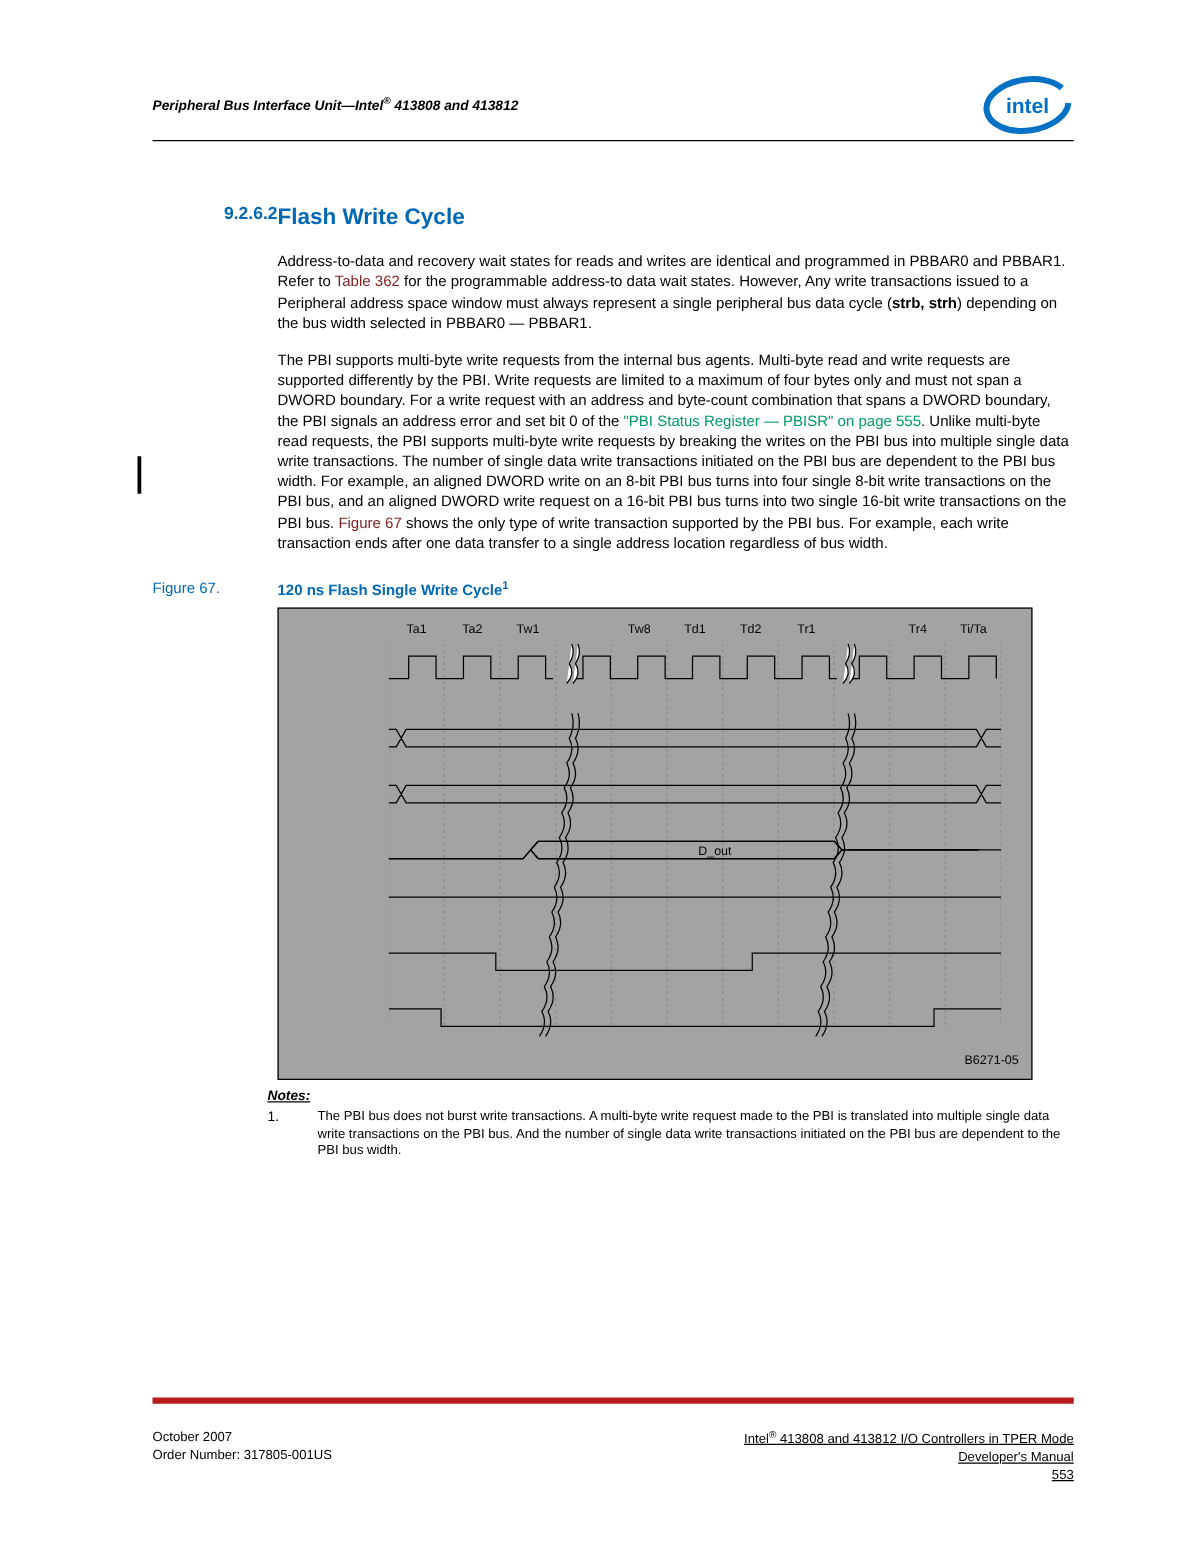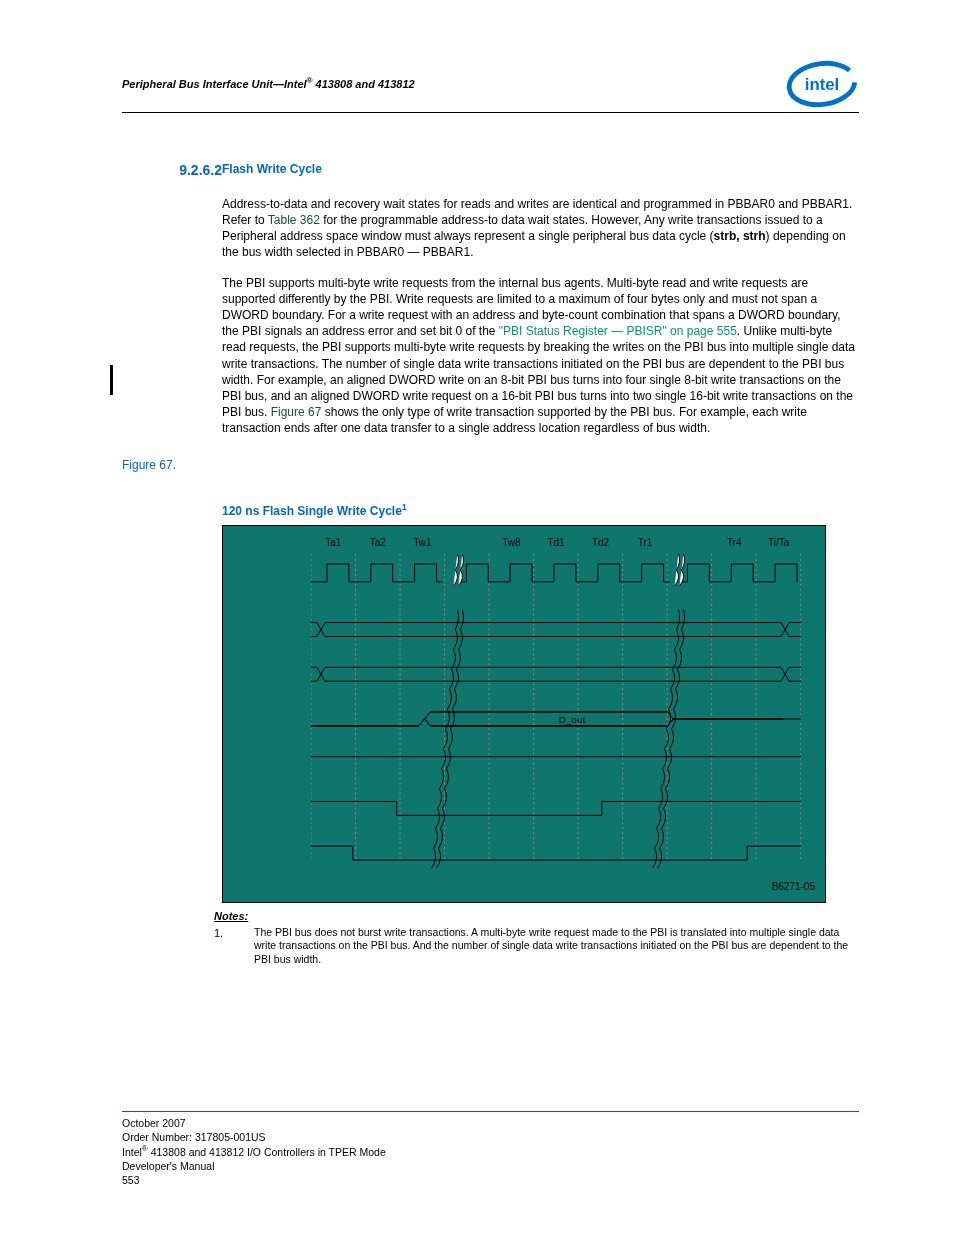--- a/index.html
+++ b/index.html
@@ -26,38 +26,38 @@
     font-size: 11px;
   }
   .running-head sup { font-size: 8px; }
   .hr { border: none; border-top: 1px solid #000; margin-bottom: 48px; }
   .logo { width: 74px; height: 48px; }
   .section-row { display: flex; margin-bottom: 16px; }
   .sec-num {
     width: 100px; flex-shrink: 0;
     color: #0068b5; font-weight: bold; font-size: 14px; text-align: right;
   }
-  .sec-title { color: #0068b5; font-weight: bold; font-size: 12px; }
+  .sec-title { color: #0068b5; font-weight: bold; font-size: 18px; }
   .body-col { margin-left: 100px; }
   p.body { margin-bottom: 14px; text-align: left; }
-  .blue-link { color: #14532d; }
+  .blue-link { color: #7f1d1d; }
   .green-link { color: #009966; }
   .figure-row { display: flex; margin-top: 20px; margin-bottom: 6px; }
   .fig-label {
     width: 100px; flex-shrink: 0;
     color: #0068b5; font-weight: normal; font-size: 12px;
   }
-  .fig-title { color: #0068b5; font-weight: bold; font-size: 12px; margin-top: 44px; }
+  .fig-title { color: #0068b5; font-weight: bold; font-size: 12px; }
   .fig-title sup { font-size: 9px; }
   .diagram-wrap { margin-left: 100px; }
   .diagram-box {
     border: 1px solid #000;
     width: 604px; height: 378px;
     position: relative;
-    background: #0f766e;
+    background: #a3a3a3;
   }
   .timing-label-col {
     position: absolute; left: 0; top: 28px; width: 78px; bottom: 0;
   }
   .sig-name {
     position: absolute; right: 6px;
     font-size: 10px; font-weight: bold; white-space: nowrap;
   }
   .tcol-row {
     position: absolute; top: 10px; left: 88px; right: 24px;
@@ -71,26 +71,25 @@
     position: absolute; right: 10px; bottom: 8px;
     font-size: 10px;
   }
   .notes { margin-left: 92px; margin-top: 6px; font-size: 11px; }
   .notes-h { font-style: italic; font-weight: bold; text-decoration: underline; }
   .note-row { display: flex; margin-top: 2px; }
   .note-num { width: 40px; flex-shrink: 0; }
   .note-txt { font-size: 10.5px; line-height: 1.3; }
   .footer {
     position: absolute; bottom: 48px; left: 122px; right: 95px;
-    border-top: 1px solid #b91c1c; padding-top: 4px;
+    border-top: 5px solid #b91c1c; padding-top: 20px;
     display: flex; justify-content: space-between;
     font-size: 10.5px;
-    flex-direction: column;
-  }
-  .footer-right { text-align: left; }
+  }
+  .footer-right { text-align: right; text-decoration: underline; }
   .footer sup { font-size: 8px; }
   .change-bar {
     position: absolute; left: 110px; width: 2.5px; background: #000;
     top: 365px; height: 30px;
   }
 </style>
 </head>
 <body>
 
 <div class="header-row">

